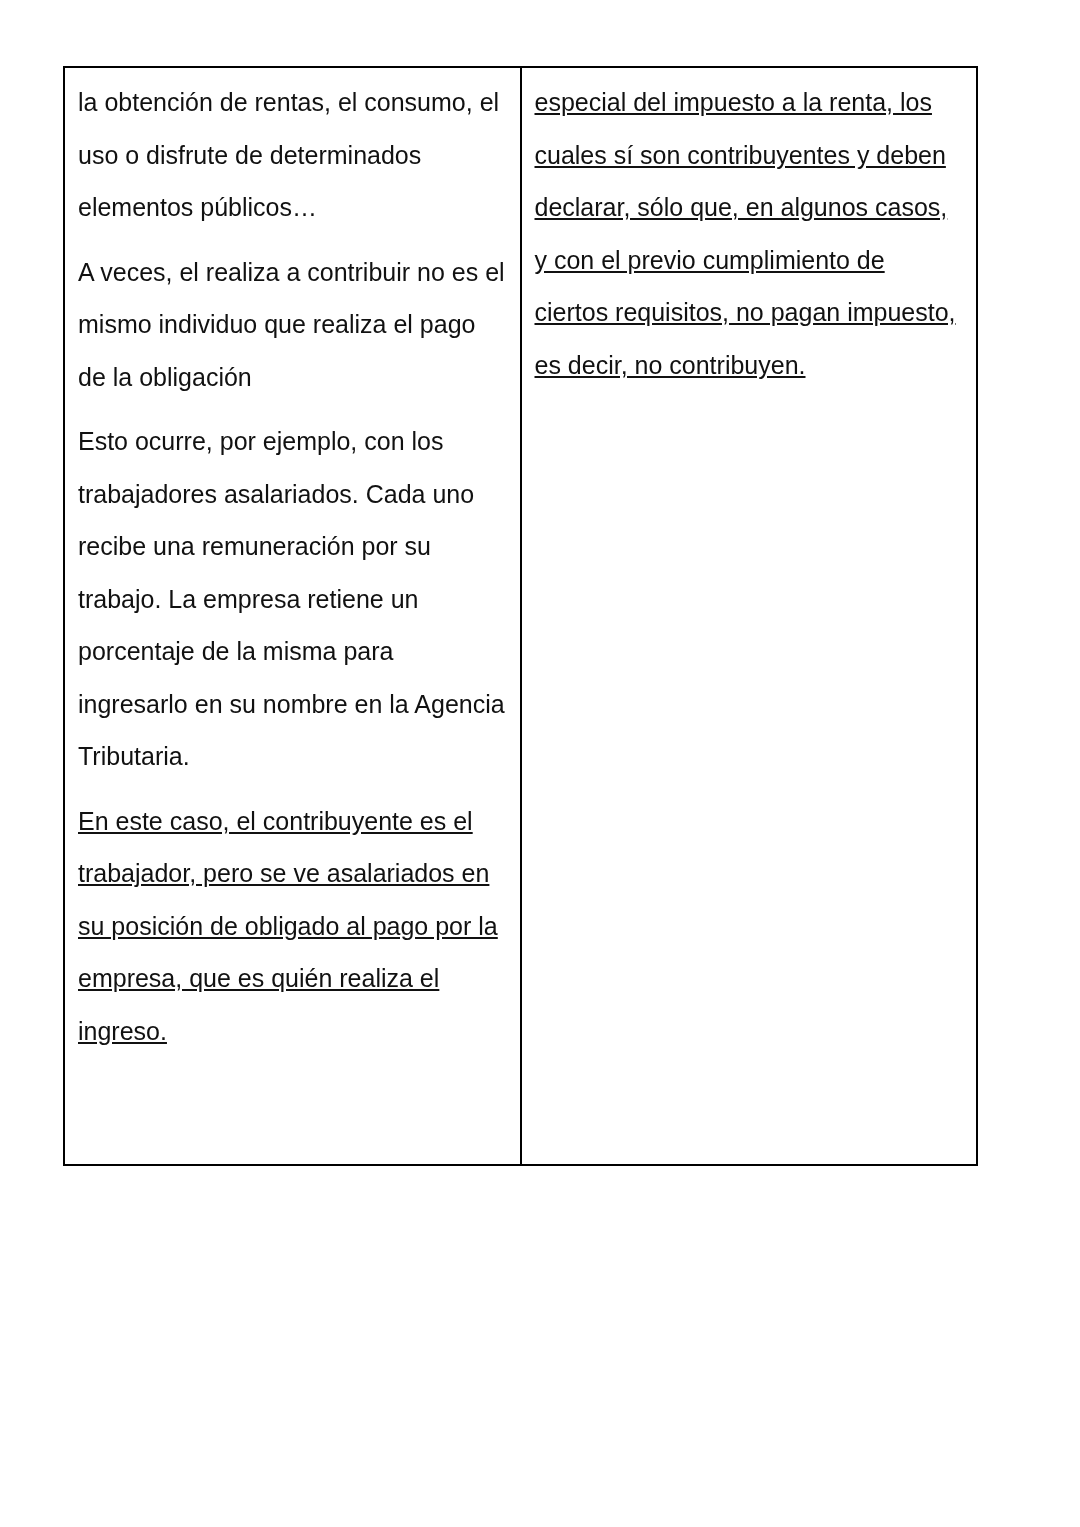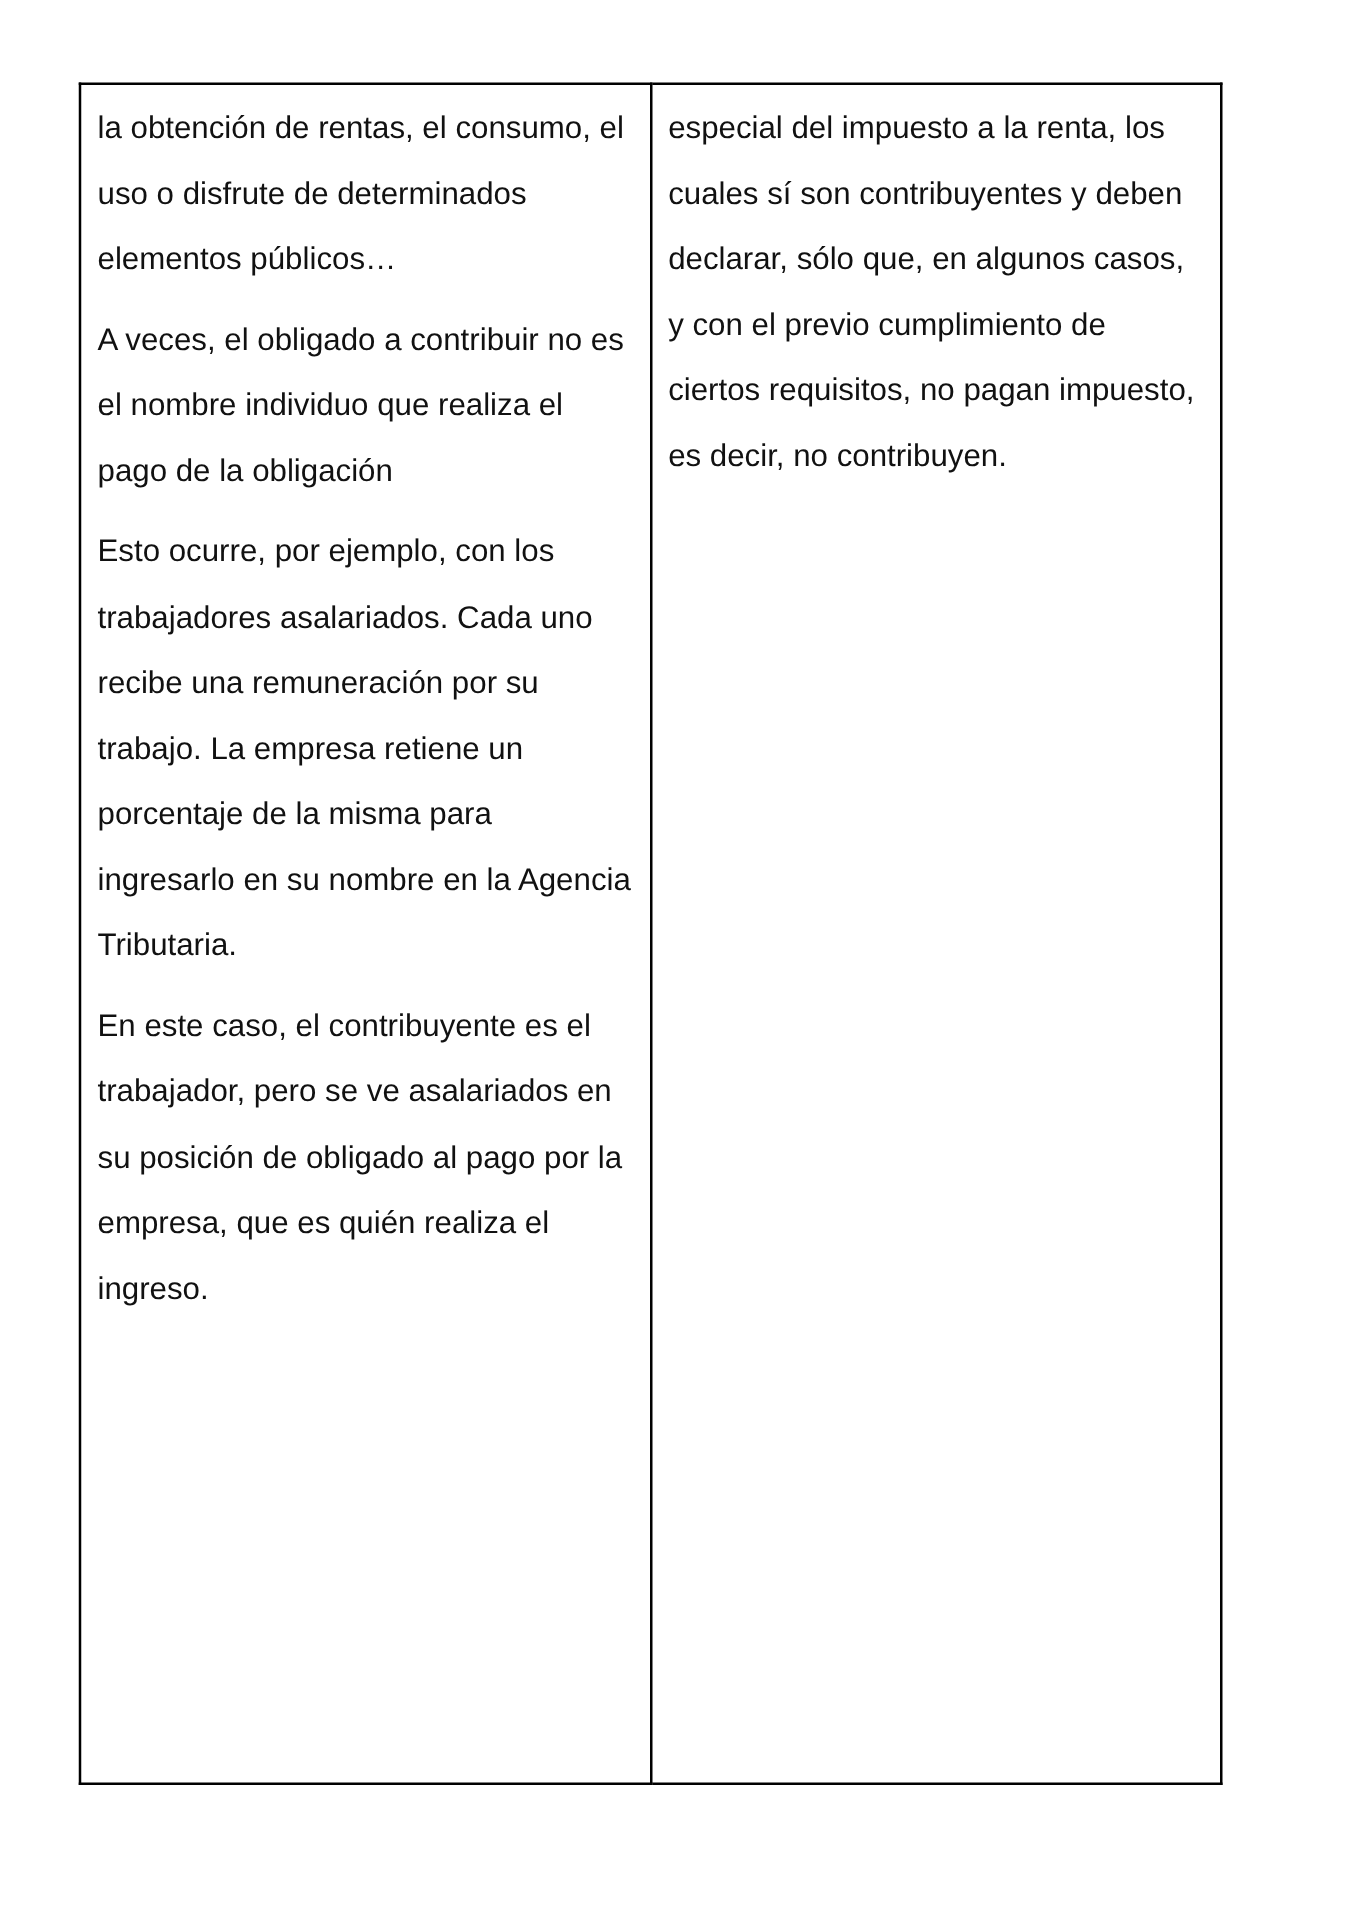--- a/index.html
+++ b/index.html
@@ -31,41 +31,42 @@
       border-collapse: collapse;
       table-layout: fixed;
     }
     table.content-table td {
       border: 2px solid #000000;
       width: 50%;
       vertical-align: top;
       padding: 8px 14px 10px 13px;
       font-size: 25px;
       line-height: 2.1;
-      height: 1360px;
+      height: 1098px;
       color: #111111;
       text-align: left;
     }
     table.content-table td p {
       margin: 0 0 12px 0;
     }
     table.content-table td p:last-child {
       margin-bottom: 0;
+      text-decoration: underline;
     }
   </style>
 </head>
 <body>
 
 <div class="page">
   <table class="content-table">
     <tbody>
       <tr>
         <td>
           <p>la obtención de rentas, el consumo, el uso o disfrute de determinados elementos públicos…</p>
-          <p>A veces, el obligado a contribuir no es el nombre individuo que realiza el pago de la obligación</p>
+          <p>A veces, el realiza a contribuir no es el mismo individuo que realiza el pago de la obligación</p>
           <p>Esto ocurre, por ejemplo, con los trabajadores asalariados. Cada uno recibe una remuneración por su trabajo. La empresa retiene un porcentaje de la misma para ingresarlo en su nombre en la Agencia Tributaria.</p>
           <p>En este caso, el contribuyente es el trabajador, pero se ve asalariados en su posición de obligado al pago por la empresa, que es quién realiza el ingreso.</p>
         </td>
         <td>
           <p>especial del impuesto a la renta, los cuales sí son contribuyentes y deben declarar, sólo que, en algunos casos, y con el previo cumplimiento de ciertos requisitos, no pagan impuesto, es decir, no contribuyen.</p>
         </td>
       </tr>
     </tbody>
   </table>
 </div>

